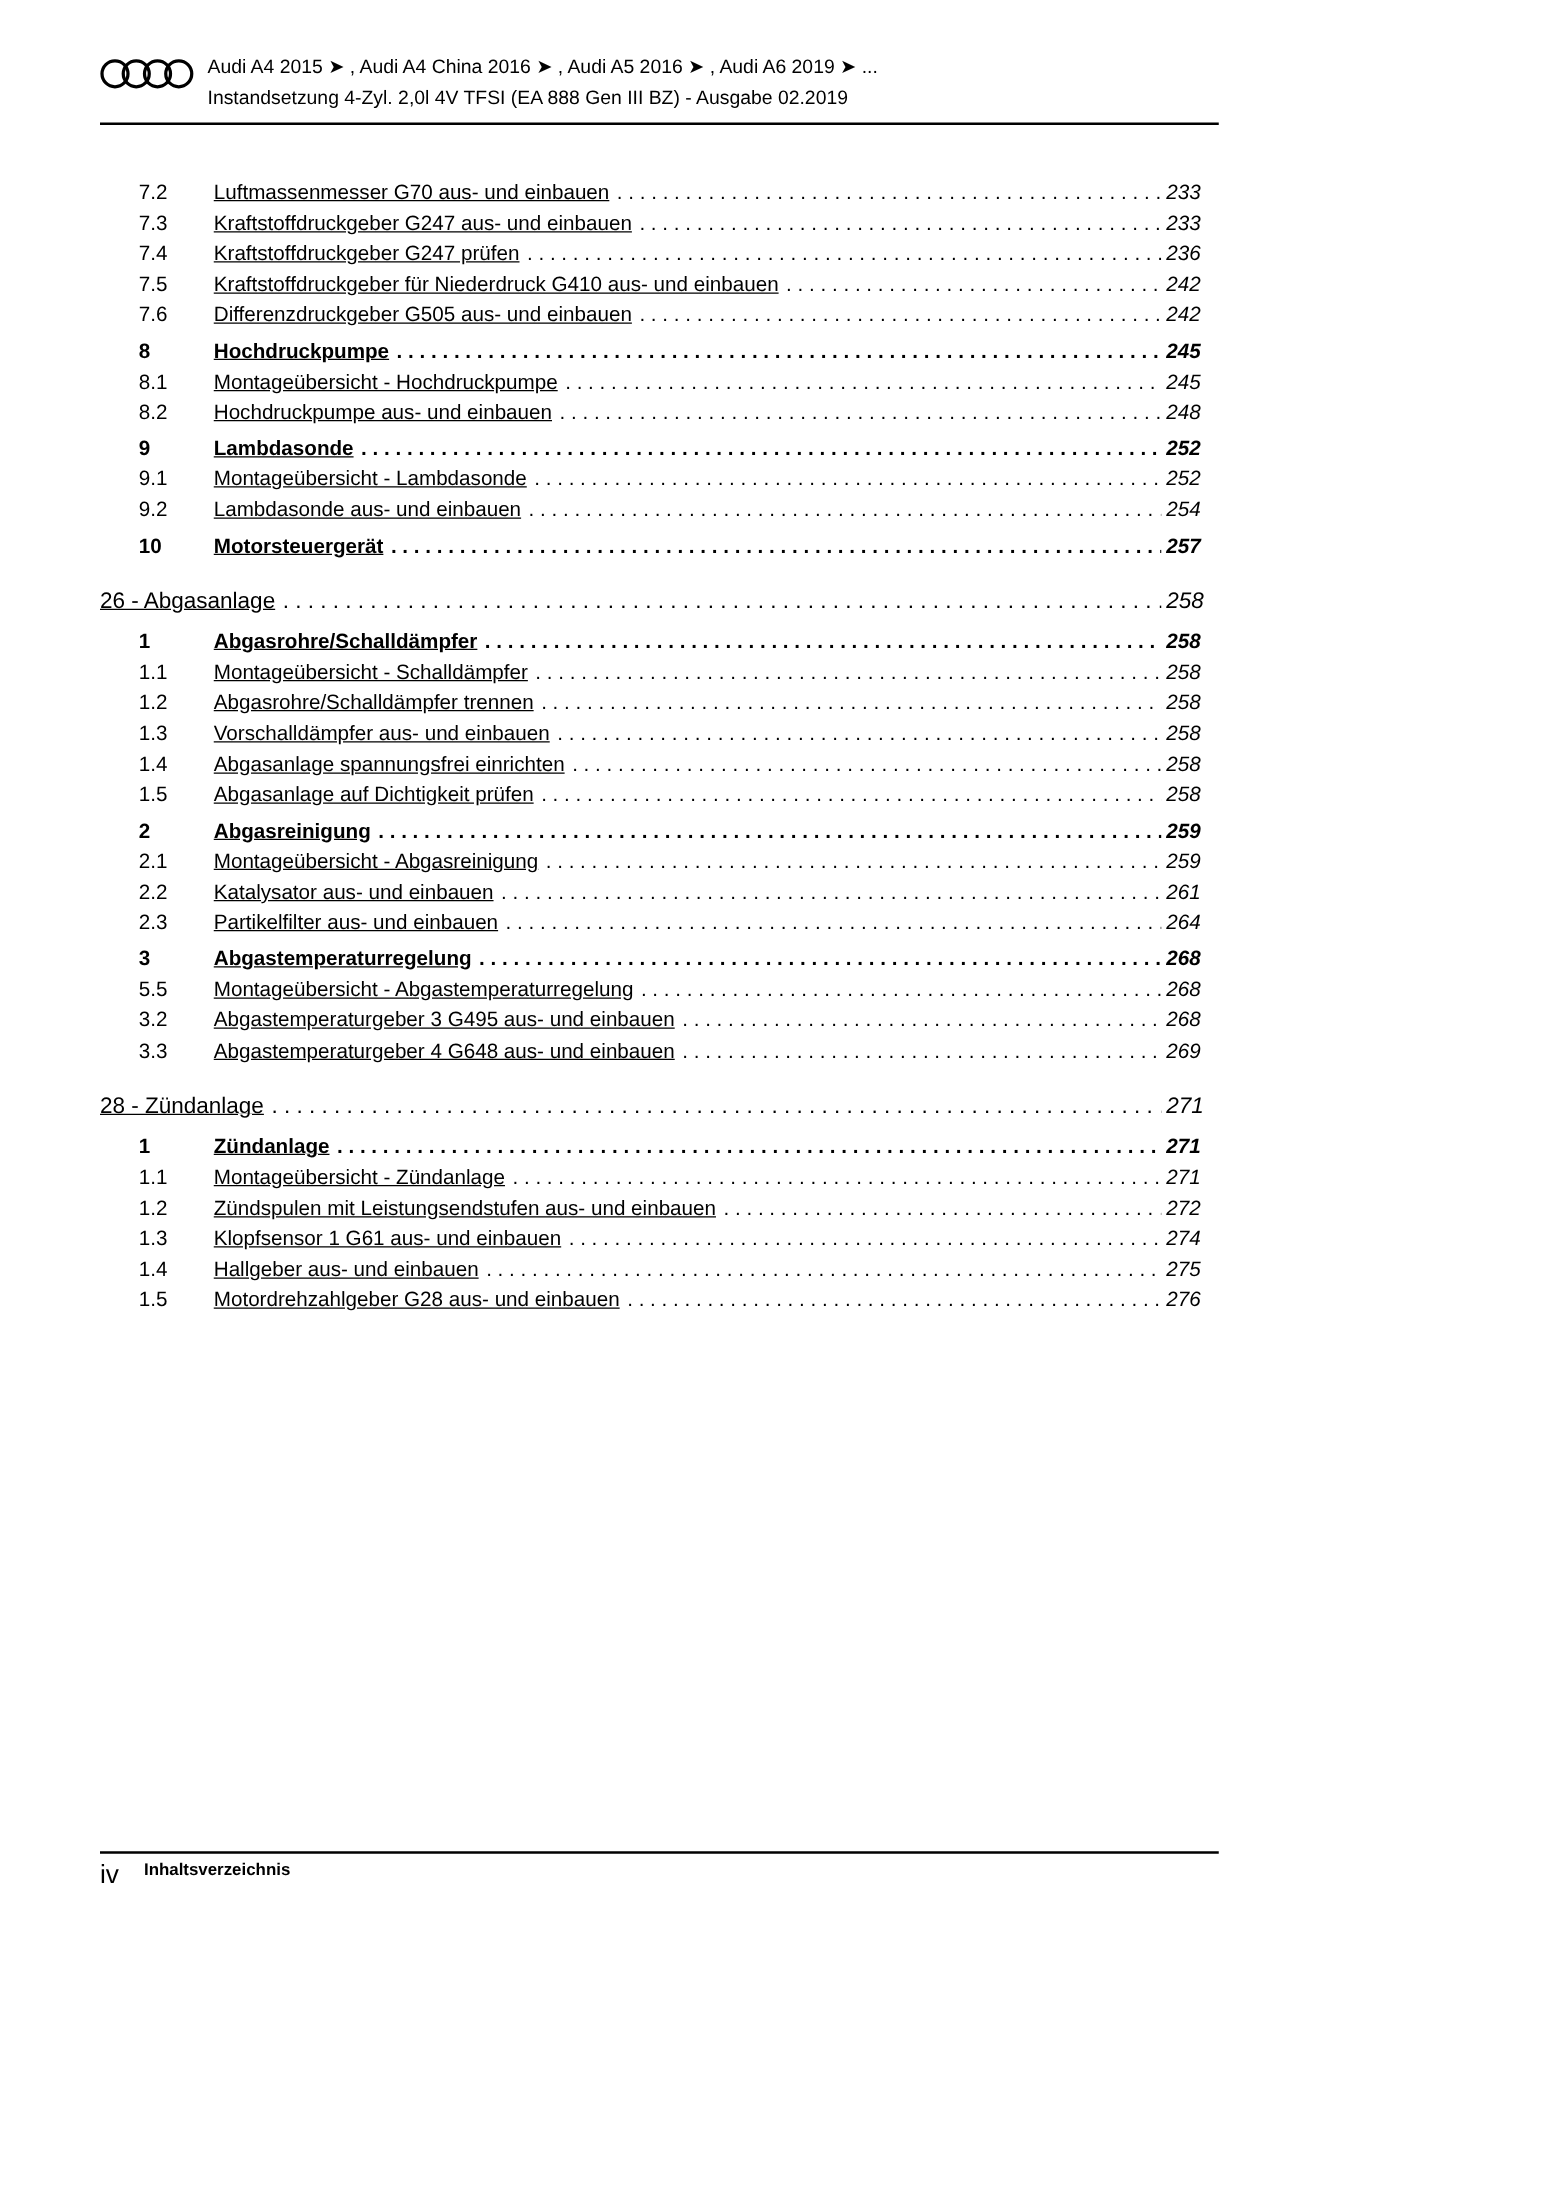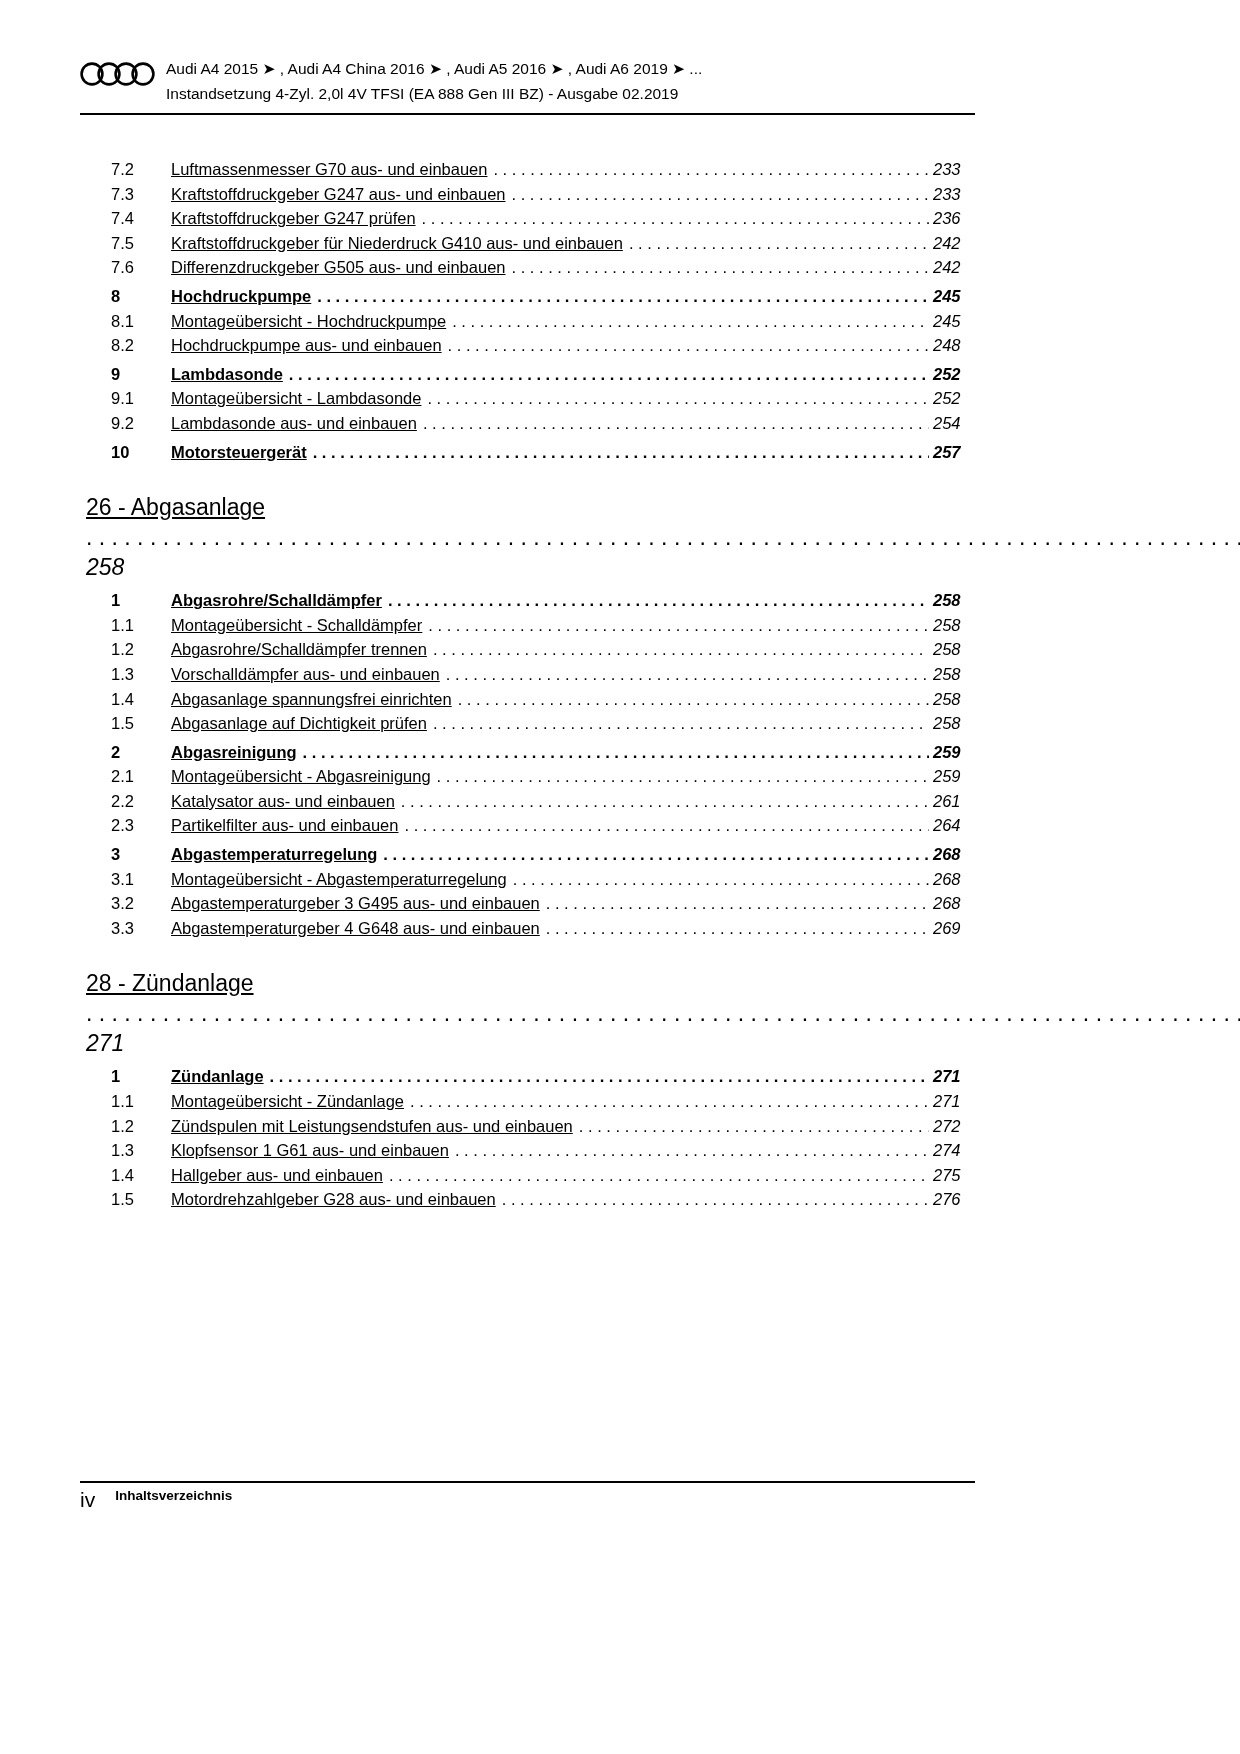--- a/index.html
+++ b/index.html
@@ -9,43 +9,42 @@
     height: 1754px;
     margin: 0 auto;
     background: #ffffff;
     font-family: "Liberation Sans", sans-serif;
     color: #000;
     overflow: hidden;
   }
   .content {
     position: absolute;
     left: 80px;
-    top: 56px;
+    top: 41px;
     width: 895px;
   }
   .hdr { display: flex; align-items: flex-start; gap: 10px; }
   .logo { width: 76px; height: 32px; flex: none; margin-top: 2px; }
   .hdr-text { font-size: 15.5px; line-height: 25px; }
   .hdr-rule { border-bottom: 2px solid #000; margin-top: 7px; }
 
   .toc { margin-top: 42px; font-size: 16.5px; }
   .toc-row {
     display: flex;
     align-items: baseline;
     line-height: 24.6px;
   }
   .toc-row .num   { flex: none; margin-left: 31px; width: 60px; white-space: nowrap; }
   .toc-row .title { flex: none; white-space: nowrap; text-decoration: underline; }
   .toc-row.section { font-weight: bold; margin-top: 4px; }
   .toc-row.chapter {
-    font-size: 23px;
+    font-size: 18px;
     line-height: 30px;
-    margin-top: 28px;
+    margin-top: 16px;
     margin-bottom: 6px;
-    flex-direction: column;
   }
   .leader {
     flex: 1 1 auto;
     overflow: hidden;
     white-space: nowrap;
     margin: 0 4px 0 6px;
   }
   .page-num { flex: none; min-width: 42px; text-align: left; white-space: nowrap; font-style: italic; }
 
   .footer {
@@ -218,21 +217,21 @@
           <span class="leader"> . . . . . . . . . . . . . . . . . . . . . . . . . . . . . . . . . . . . . . . . . . . . . . . . . . . . . . . . . . . . . . . . . . . . . . . . . . . . . . . . . . . . . . . . . . . . . . . . . . . . . . . . . . . . . . . . . . . . . . . . . . . . . . . . . . . . . . . . . . . . . . . . . . . . . . . . . . . . . . . .</span>
           <span class="page-num">264</span>
         </div>
         <div class="toc-row section">
           <span class="num">3</span>
           <span class="title">Abgastemperaturregelung</span>
           <span class="leader"> . . . . . . . . . . . . . . . . . . . . . . . . . . . . . . . . . . . . . . . . . . . . . . . . . . . . . . . . . . . . . . . . . . . . . . . . . . . . . . . . . . . . . . . . . . . . . . . . . . . . . . . . . . . . . . . . . . . . . . . . . . . . . . . . . . . . . . . . . . . . . . . . . . . . . . . . . . . . . . . .</span>
           <span class="page-num">268</span>
         </div>
         <div class="toc-row sub">
-          <span class="num">3.1</span>
+          <span class="num">5.5</span>
           <span class="title">Montageübersicht - Abgastemperaturregelung</span>
           <span class="leader"> . . . . . . . . . . . . . . . . . . . . . . . . . . . . . . . . . . . . . . . . . . . . . . . . . . . . . . . . . . . . . . . . . . . . . . . . . . . . . . . . . . . . . . . . . . . . . . . . . . . . . . . . . . . . . . . . . . . . . . . . . . . . . . . . . . . . . . . . . . . . . . . . . . . . . . . . . . . . . . . .</span>
           <span class="page-num">268</span>
         </div>
         <div class="toc-row sub">
           <span class="num">3.2</span>
           <span class="title">Abgastemperaturgeber 3 G495 aus- und einbauen</span>
           <span class="leader"> . . . . . . . . . . . . . . . . . . . . . . . . . . . . . . . . . . . . . . . . . . . . . . . . . . . . . . . . . . . . . . . . . . . . . . . . . . . . . . . . . . . . . . . . . . . . . . . . . . . . . . . . . . . . . . . . . . . . . . . . . . . . . . . . . . . . . . . . . . . . . . . . . . . . . . . . . . . . . . . .</span>
           <span class="page-num">268</span>
         </div>

